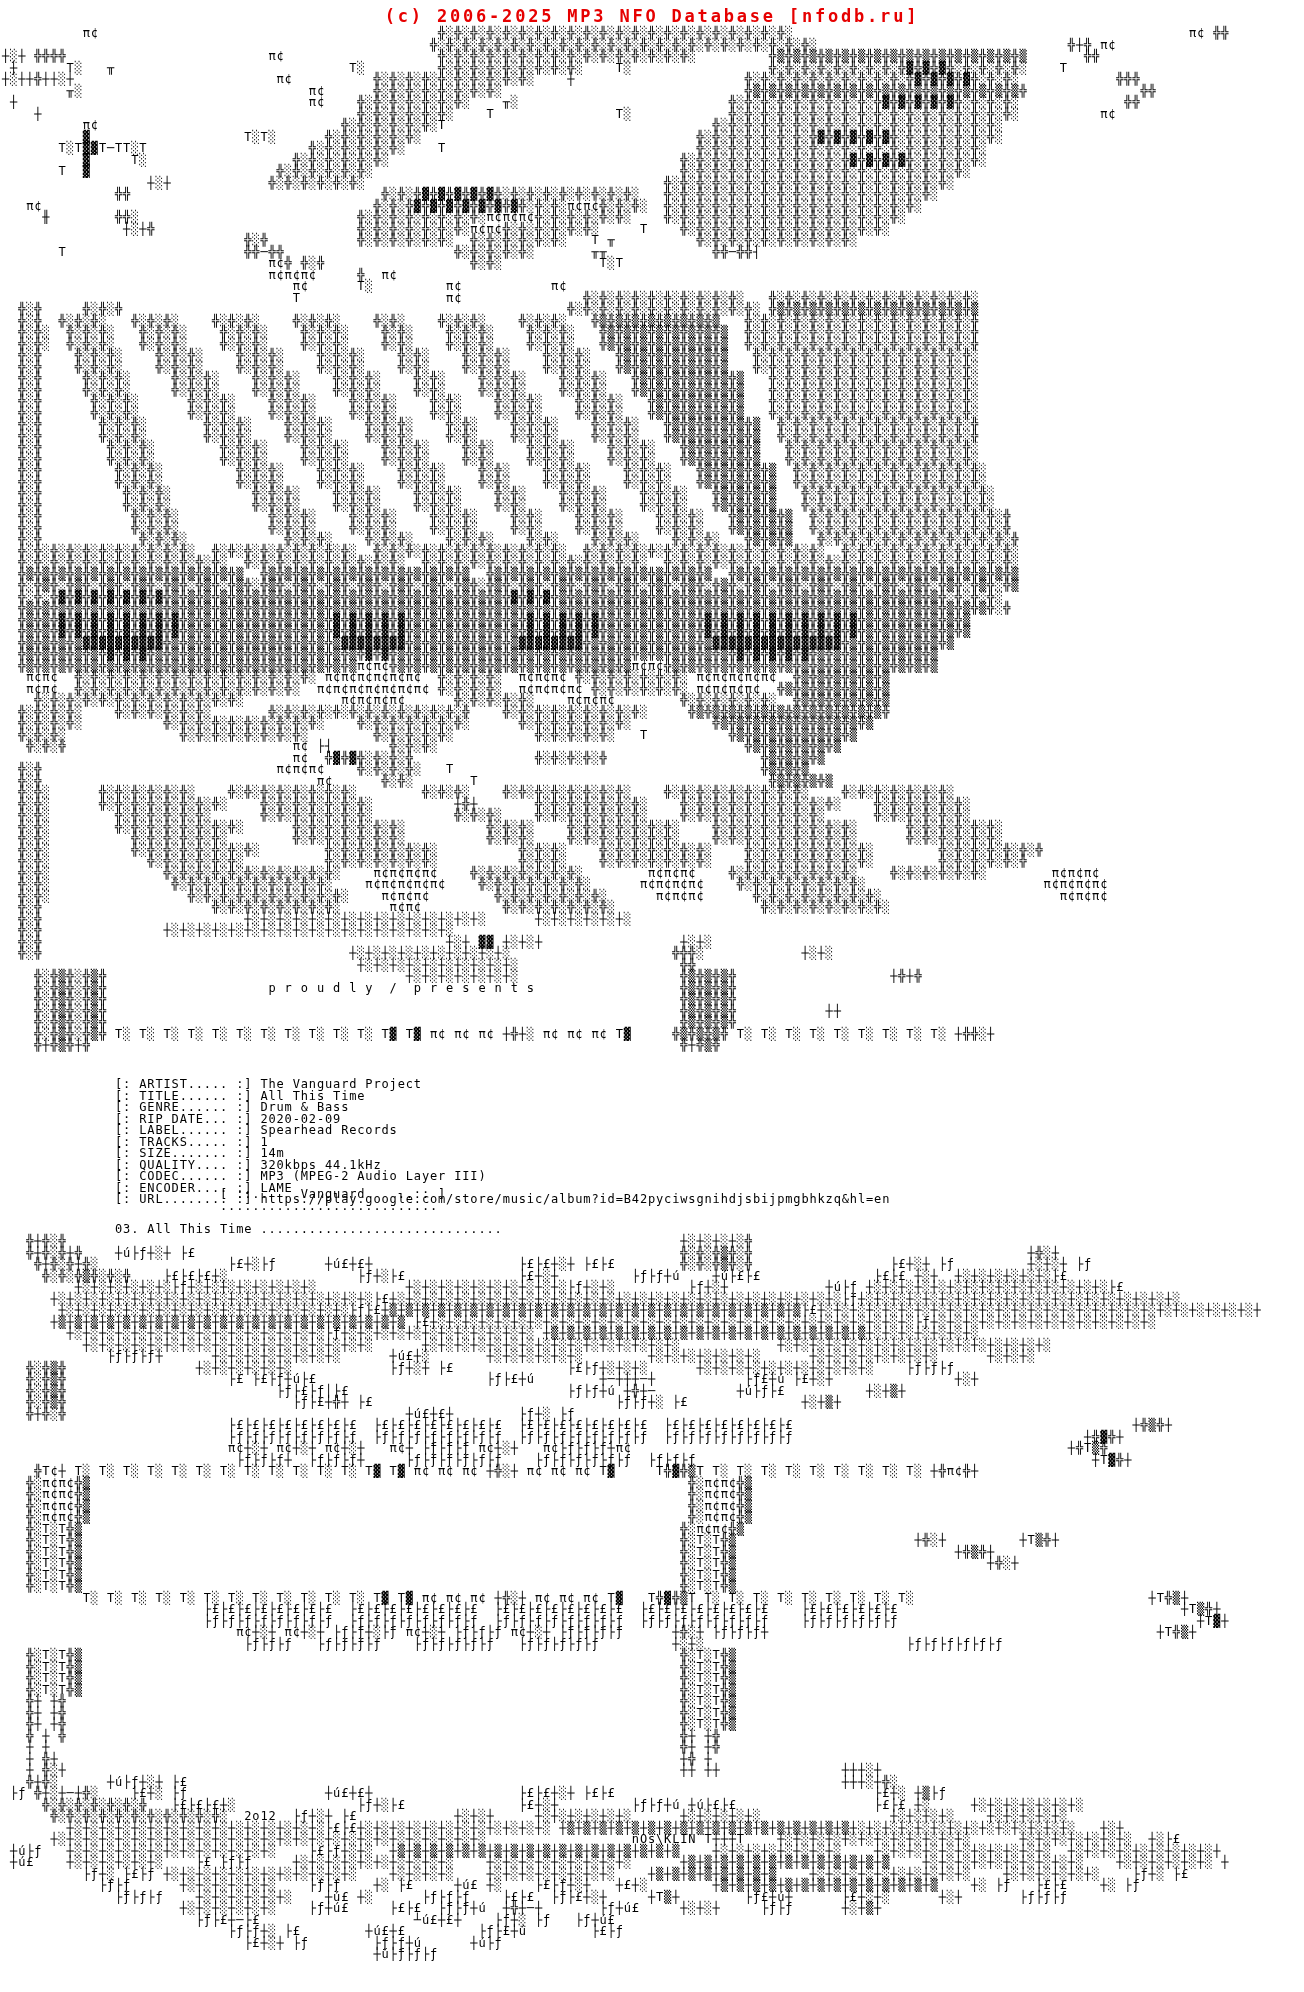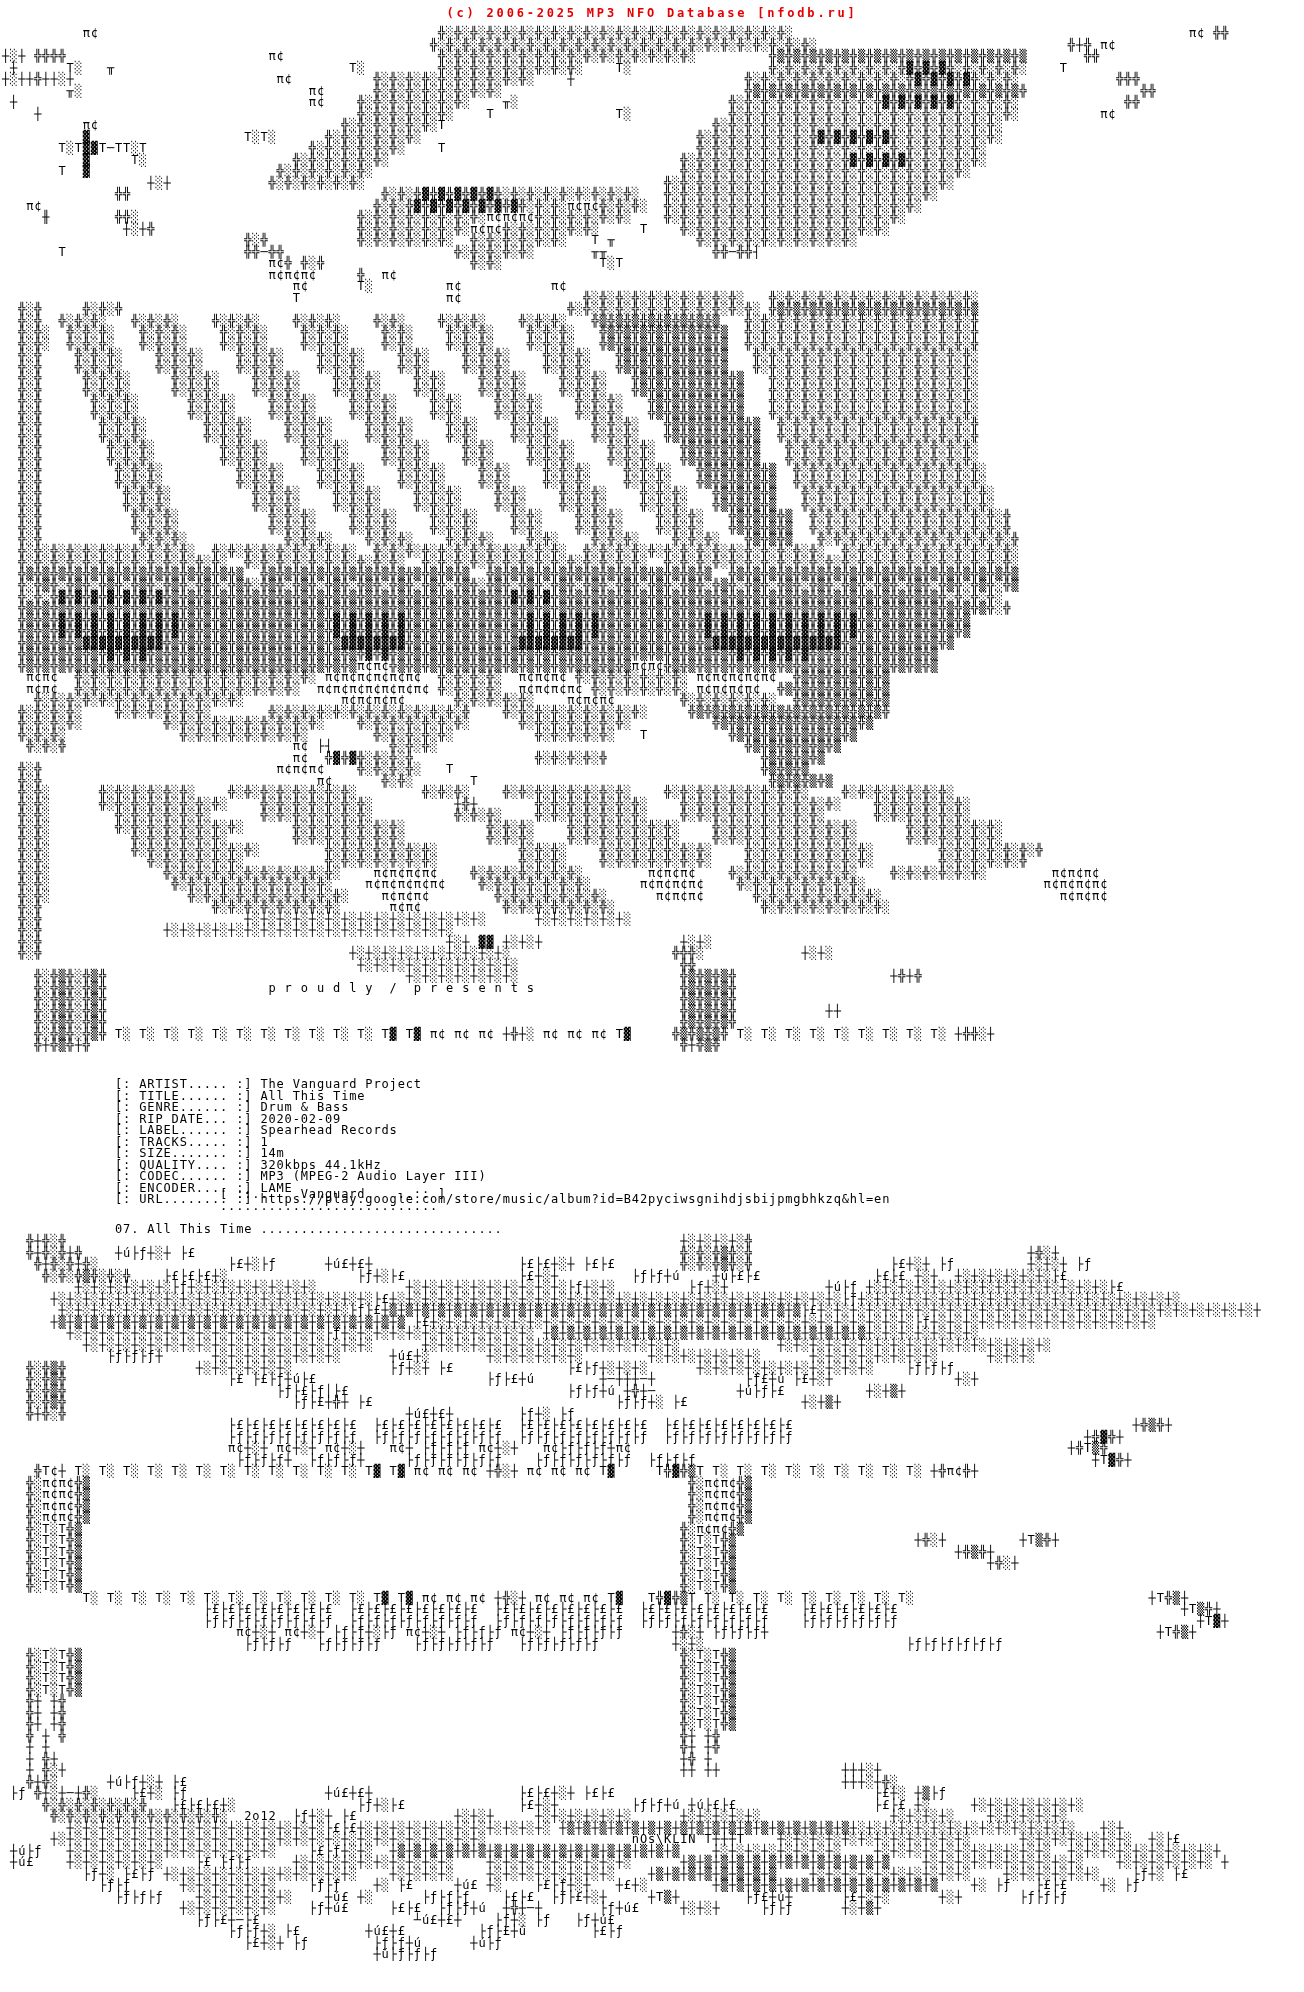--- a/index.html
+++ b/index.html
@@ -1,19 +1,19 @@
 <!DOCTYPE html>
 <html><head>
 <meta charset="utf-8">
 <style>
   html,body{margin:0;padding:0;background:#ffffff;}
   .page{position:relative;width:1304px;height:1992px;background:#ffffff;overflow:hidden;
         font-family:"DejaVu Sans Mono",monospace;}
   .hdr{position:absolute;top:6px;left:0;width:100%;text-align:center;color:#e60000;
-       font-family:"DejaVu Sans Mono",monospace;font-size:12px;font-weight:bold;
+       font-family:"DejaVu Sans Mono",monospace;font-size:17px;font-weight:bold;
        letter-spacing:2.8px;white-space:pre;}
   .nfo{position:absolute;left:2px;margin:0;color:#000000;
        font-family:"DejaVu Sans Mono",monospace;font-size:12px;line-height:11.5px;
        letter-spacing:0.85px;white-space:pre;}
   #art-top{top:28px;}
   #meta{top:1051px;margin-top:28px;}
   #trk{top:1189px;}
   #track{top:1224px;}
   #art-bottom{top:1236px;}
 </style>
@@ -122,21 +122,21 @@
               [: TRACKS..... :] 1
               [: SIZE....... :] 14m
               [: QUALITY.... :] 320kbps 44.1kHz
               [: CODEC...... :] MP3 (MPEG-2 Audio Layer III)
               [: ENCODER.... :] LAME
               [: URL........ :] https://play.google.com/store/music/album?id=B42pyciwsgnihdjsbijpmgbhkzq&amp;hl=en</pre>
 
   <pre id="trk" class="nfo">                           [ ::..    Vanguard    ..:: ]
                            ...........................</pre>
 
-  <pre id="track" class="nfo">              07. All This Time ..............................</pre>
+  <pre id="track" class="nfo">              03. All This Time ..............................</pre>
 
   <pre id="art-bottom" class="nfo">   ╬┼╬░╬                                                                            ┼░┼░┼░┼░╬
    ╬┼╬░╬┼╬    ┼ú├ƒ┼░┼ ├£                                                            ╬░╬░╬▒╬░╬                                  ┼╬░┼
     ╬┼╬░╬┼╬░                ├£┼░├ƒ      ┼ú£┼£┼                  ├£├£┼░┼ ├£├£        ╬░╬░╬▒╬░╬                 ├£┼░┼ ├ƒ         ┼░┼░┼ ├ƒ
      ╬░╬░╬▒╬░╬░╬    ├£├£├£┼░                ├ƒ┼░├£              ├£┼░┼         ├ƒ├ƒ┼ú    ┼ú├£├£              ├£├£ ┼░┼  ┼░┼░┼░┼░┼░┼░├£
          ┼░┼░┼░┼░┼░┼░├ƒ┼░┼░┼░┼░┼░┼░┼░┼░           ┼░┼░┼░┼░┼░┼░┼░┼░┼░┼░├ƒ┼░┼░         ├ƒ┼░┼            ┼ú├ƒ ┼░┼░┼░┼░┼░┼░┼░┼░┼░┼░┼░┼░┼░┼░┼░├£
       ┼░┼░┼░┼░┼░┼░┼░┼░┼░┼░┼░┼░┼░┼░┼░┼░┼░┼░┼░┼░├£┼░┼░┼░┼░┼░┼░┼░┼░┼░┼░┼░┼░┼░┼░┼░┼░┼░┼░┼░┼░┼░┼░┼░┼░┼░┼░┼░┼░├ƒ┼░┼░┼░┼░┼░┼░┼░┼░┼░┼░┼░┼░┼░┼░┼░┼░┼░┼░┼░┼░
        ┼░┼░┼░┼░┼░┼░┼░┼░┼░┼░┼░┼░┼░┼░┼░┼░┼░┼░├ƒ├£┼▒┼▒┼▒┼▒┼▒┼▒┼▒┼▒┼▒┼▒┼▒┼▒┼▒┼▒┼▒┼▒┼▒┼▒┼▒┼▒┼▒┼▒┼▒┼▒┼▒┼▒├£┼░┼░┼░┼░┼░┼░┼░┼░┼░┼░┼░┼░┼░┼░┼░┼░┼░┼░┼░┼░┼░┼░┼░┼░┼░┼░┼░┼
       ┼▒┼▒┼▒┼▒┼▒┼▒┼▒┼▒┼▒┼▒┼▒┼▒┼▒┼▒┼▒┼▒┼▒┼▒┼▒┼▒┼▒┼▒ ├£┼░┼░┼░┼░┼░┼░┼░┼░┼░┼░┼░┼░┼░┼░┼░┼░┼░┼░┼░┼░┼░┼░┼░┼░┼░┼░┼░┼░┼░┼░├ƒ┼░┼░┼░┼░┼░┼░┼░┼░┼░┼░┼░┼░┼░┼░
         ┼░┼░┼░┼░┼░┼░┼░┼░┼░┼░┼░┼░┼░┼░┼░┼░├ƒ┼░┼░┼░┼░┼░┼░┼░┼░┼░┼░┼░┼░ ┼▒┼▒┼▒┼▒┼▒┼▒┼▒┼▒┼▒┼▒┼▒┼▒┼▒┼▒┼▒┼▒┼▒┼▒┼▒┼▒┼░┼░┼░┼░┼░┼░┼░

